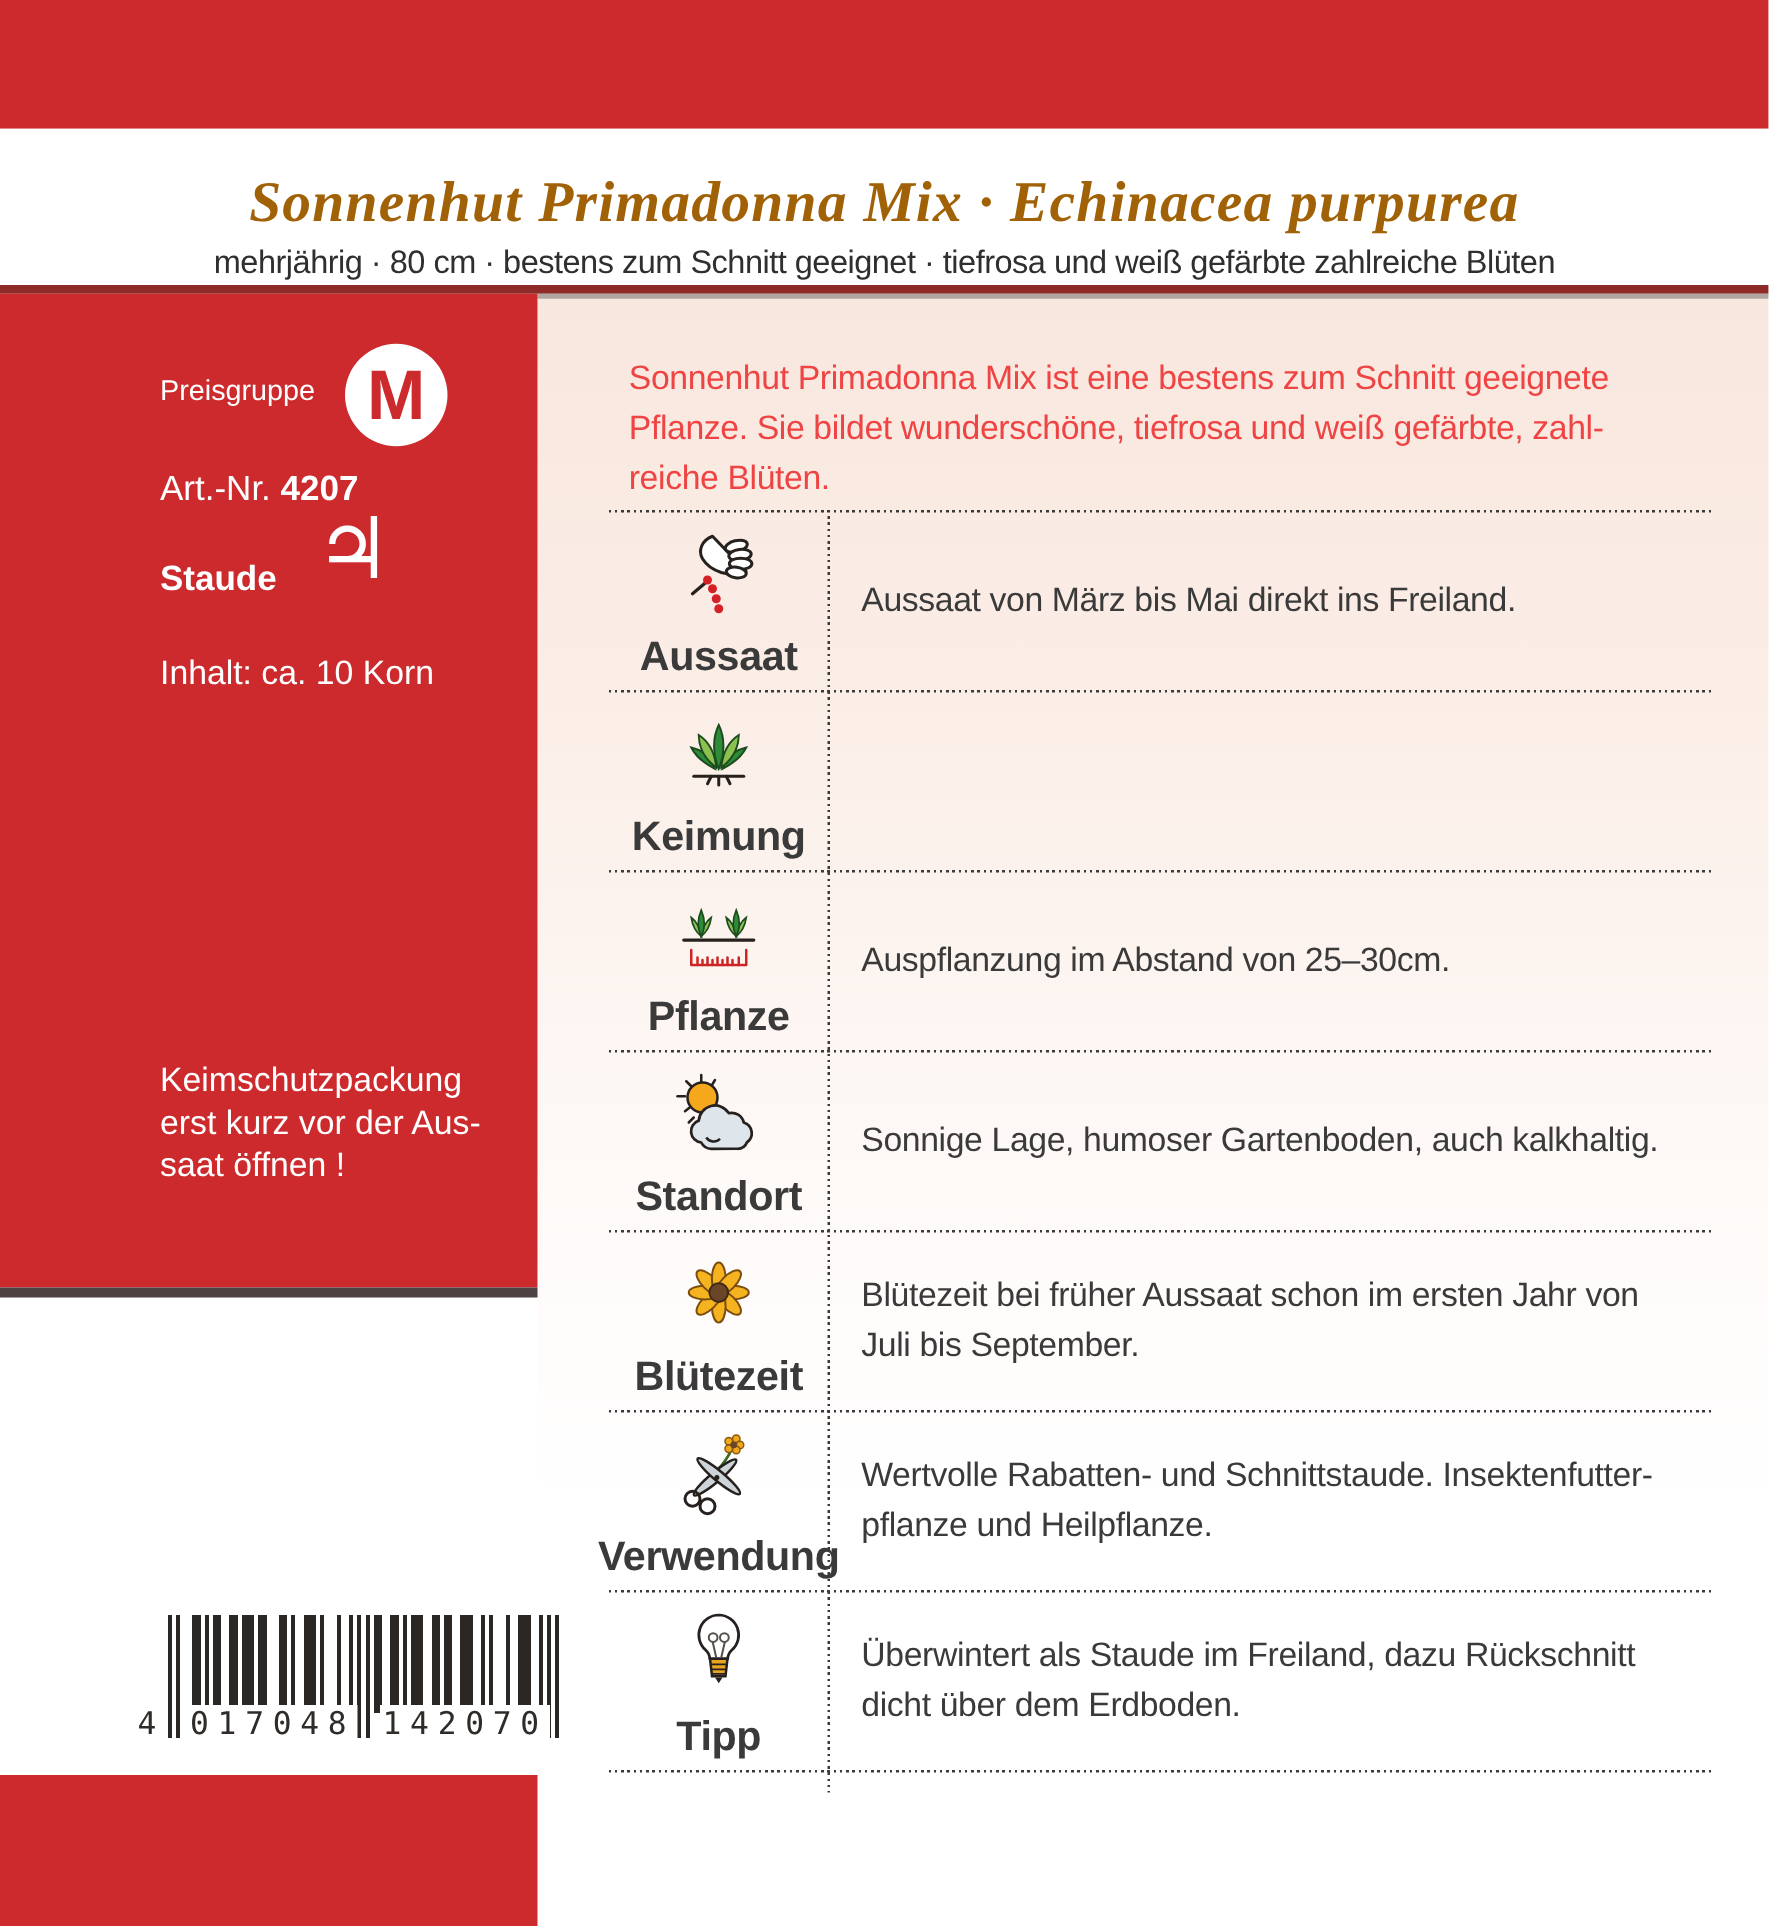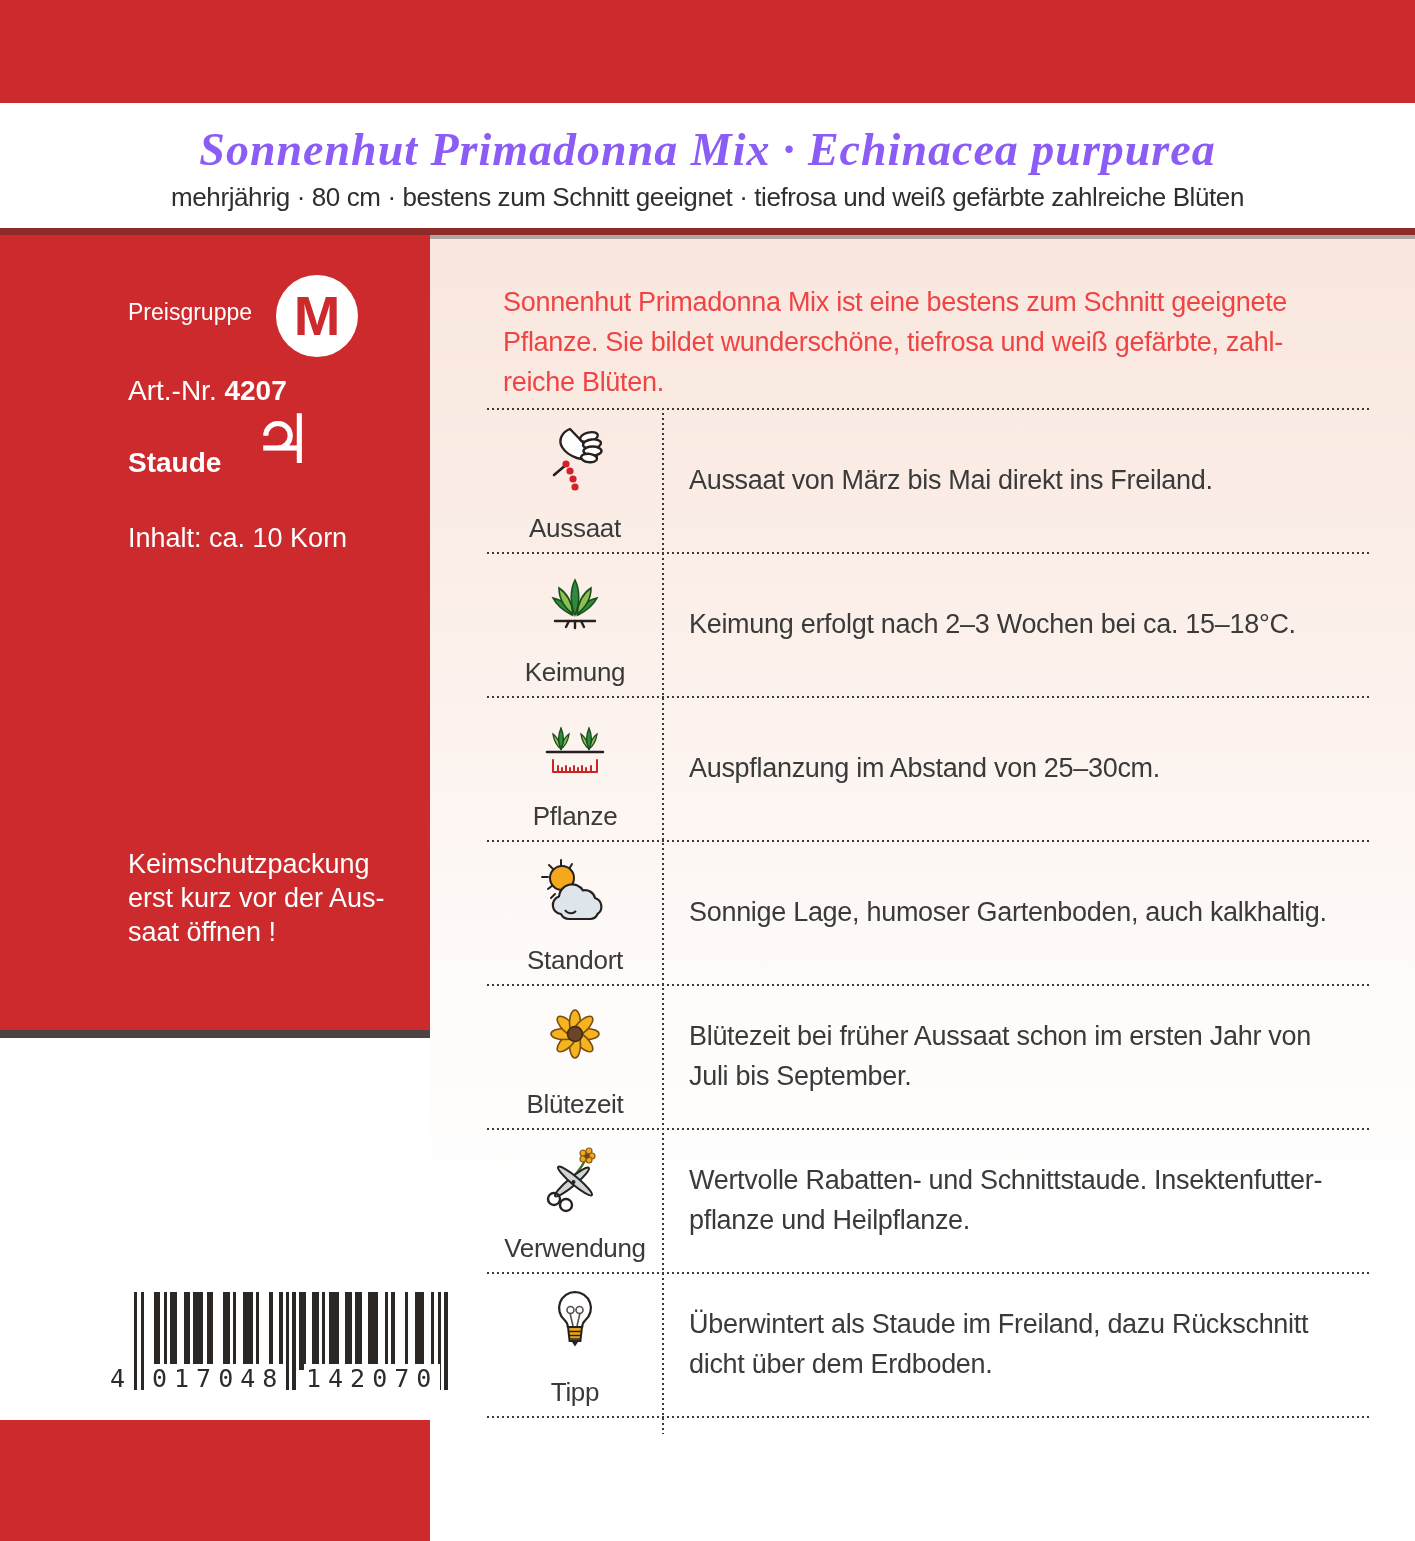--- a/index.html
+++ b/index.html
@@ -2,22 +2,22 @@
 <html><head>
 <meta charset="utf-8">
 <style>
   html,body{margin:0;padding:0;background:#ffffff;}
   #page{position:relative;width:1415px;height:1541px;background:#ffffff;overflow:hidden;
         font-family:"Liberation Sans",sans-serif;color:#3c3c3c;}
 
   
   .top-bar{position:absolute;left:0;top:0;width:1415px;height:103px;background:#cc2a2c;}
   .title-band{position:absolute;left:0;top:103px;width:1415px;height:125px;background:#ffffff;text-align:center;}
-  .variety-title{margin:0;padding-top:20px;font-family:"Liberation Serif",serif;font-style:italic;font-weight:bold;
-        font-size:46px;letter-spacing:1px;color:#8b5cf6;}
+  .variety-title{margin:0;padding-top:32px;font-family:"Liberation Serif",serif;font-style:italic;font-weight:bold;
+        font-size:46px;letter-spacing:1px;color:#a16207;}
   .variety-subtitle{margin:0;margin-top:6px;font-size:26px;letter-spacing:-0.4px;color:#2f2f2f;}
   .dark-rule{position:absolute;left:0;top:228px;width:1415px;height:7px;background:#8d2b28;}
 
   
   .content-bg{position:absolute;left:430px;top:235px;width:985px;height:1306px;
         border-top:4px solid #b0a5a1;box-sizing:border-box;
         background:linear-gradient(180deg,#f8e7de 0%,#fbeee7 25%,#fefaf8 55%,#ffffff 75%);}
 
   
   .sidebar-1{position:absolute;left:0;top:235px;width:430px;height:795px;background:#cc2a2c;color:#ffffff;}
@@ -59,21 +59,21 @@
 
   .info-table{position:absolute;left:487px;top:408px;width:884px;}
   .irow{position:relative;height:144px;display:grid;grid-template-columns:176px 1fr;
         background-image:repeating-linear-gradient(90deg,#3b3b3b 0 2px,transparent 2px 5px);
         background-size:100% 2px;background-repeat:no-repeat;background-position:left top;}
   .table-endline{height:2px;background-image:repeating-linear-gradient(90deg,#3b3b3b 0 2px,transparent 2px 5px);}
   .vline{position:absolute;left:175px;top:0;width:2px;height:1026px;
         background-image:repeating-linear-gradient(180deg,#3b3b3b 0 2px,transparent 2px 5px);}
   .icon-cell{display:flex;flex-direction:column;align-items:center;justify-content:space-between;
         padding:16px 0 8px 0;box-sizing:border-box;}
-  .row-label{font-size:26px;letter-spacing:-0.3px;color:#3a3a3a;}
+  .row-label{font-size:33px;letter-spacing:-0.3px;color:#3a3a3a;font-weight:bold;}
   .text-cell{display:flex;align-items:center;padding-left:26px;padding-right:12px;font-size:27px;line-height:40px;
         letter-spacing:-0.3px;white-space:pre-line;color:#3a3a3a;}
 </style>
 </head>
 <body>
 
 <div id="page">
 
   <div class="top-bar"></div>
 
@@ -204,21 +204,20 @@
               <path d="M52 20 C52 31 46 40 38 46 C39 35 43 26 52 20 Z" fill="#8cc152"></path>
               <path d="M36 12 C31 22 31 36 36 47 C41 36 41 22 36 12 Z" fill="#2e8b3a"></path>
             </g>
             <g stroke="#26211e" stroke-width="2.4" stroke-linecap="round" fill="none">
               <line x1="16" y1="53" x2="56" y2="53"></line>
               <path d="M30 53 l-3 6 M36 53 l0 7 M42 53 l3 6"></path>
             </g>
           </svg>
           <div class="row-label">Keimung</div>
         </div>
-        <div class="text-cell">Keimung erfolgt nach 2–3 Wochen bei ca. 15–18°C.</div>
       </div>
 
       <div class="irow">
         <div class="icon-cell">
           <svg width="72" height="72" viewBox="0 0 72 72">
             <g stroke="#1d4d1f" stroke-width="1.4">
               <path d="M14 22 C15 29 18 34 22 37 C21 31 18 25 14 22 Z" fill="#8cc152"></path>
               <path d="M30 22 C29 29 26 34 22 37 C23 31 26 25 30 22 Z" fill="#8cc152"></path>
               <path d="M22 16 C19 23 19 31 22 37 C25 31 25 23 22 16 Z" fill="#2e8b3a"></path>
               <path d="M42 22 C43 29 46 34 50 37 C49 31 46 25 42 22 Z" fill="#8cc152"></path>

